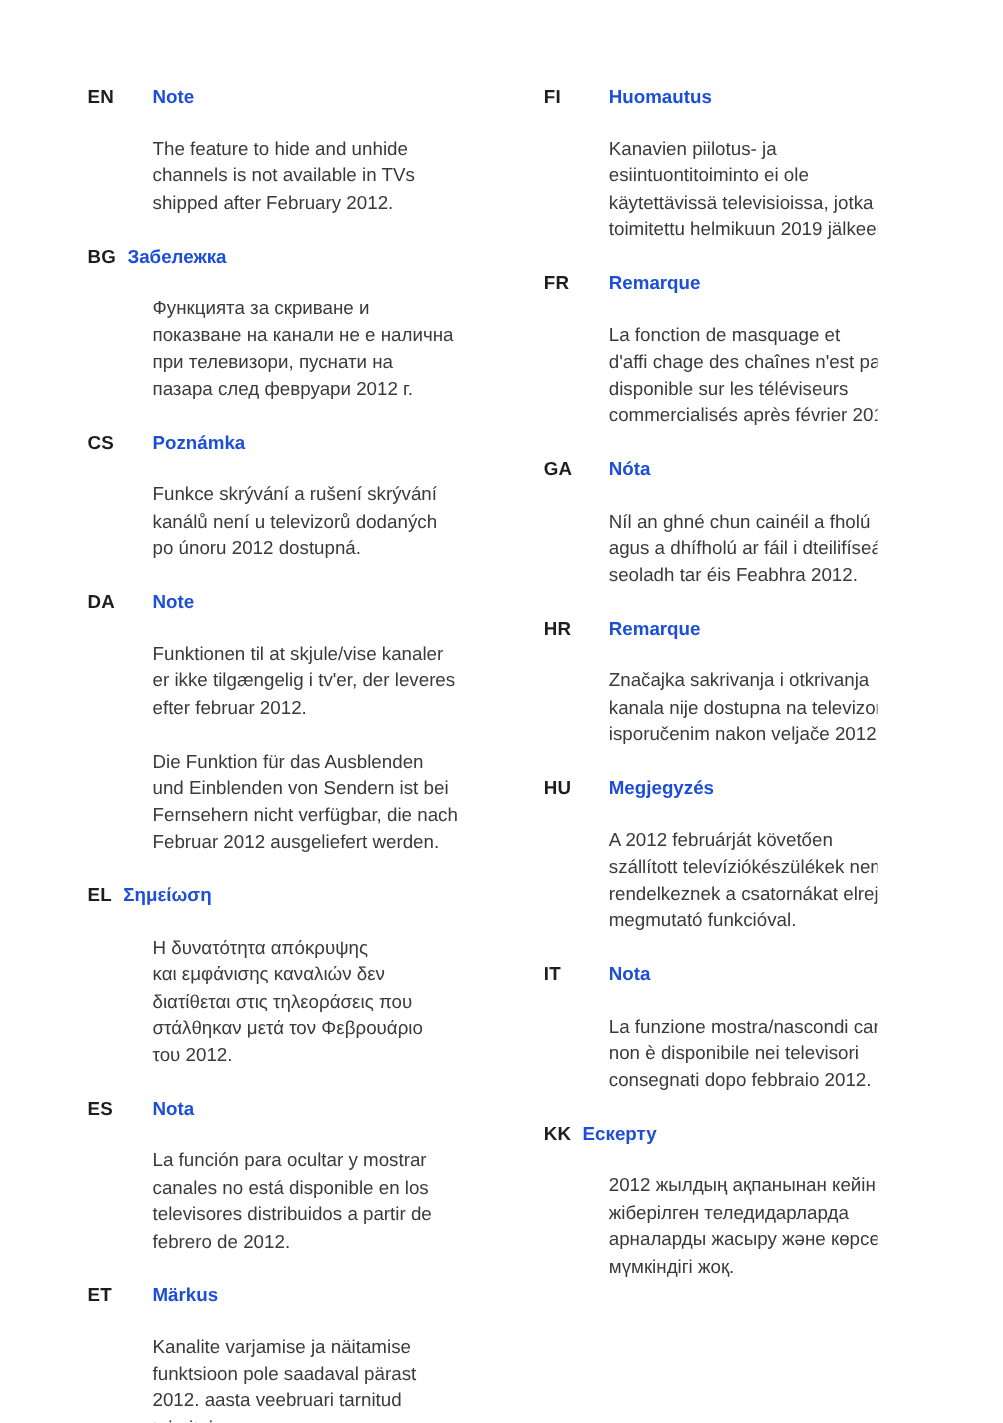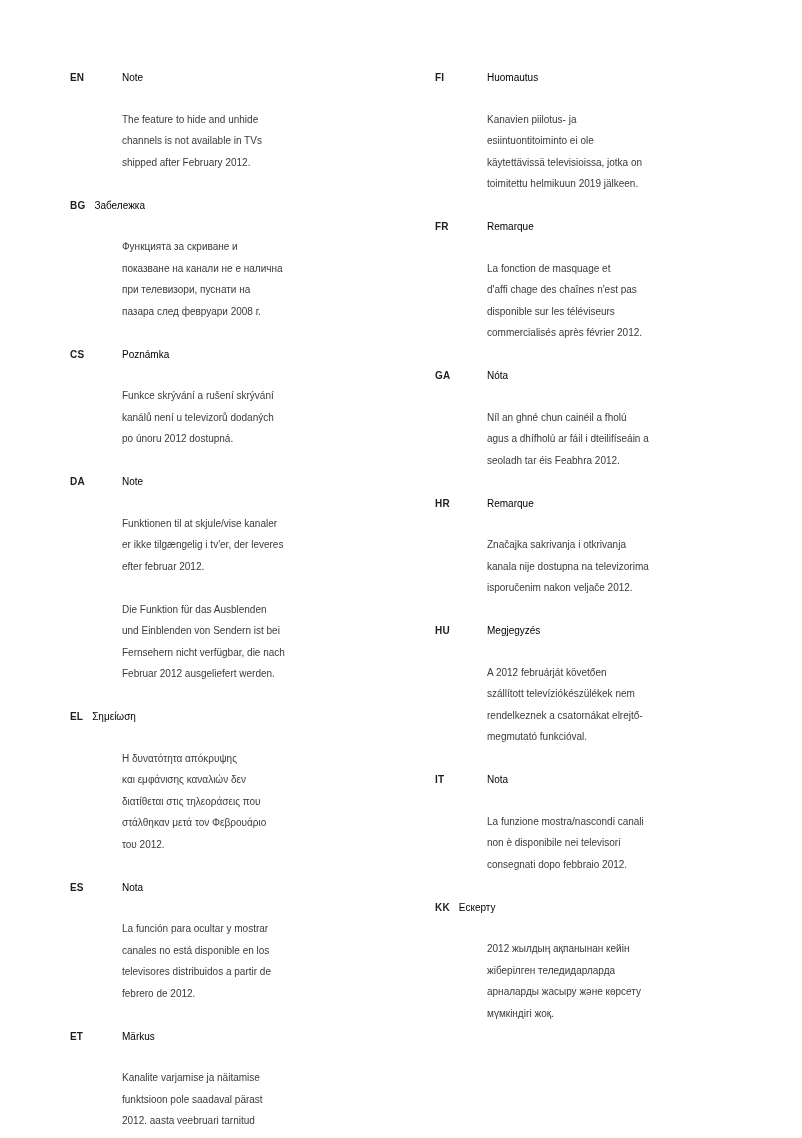--- a/index.html
+++ b/index.html
@@ -8,21 +8,21 @@
     background: #ffffff;
   }
   .page {
     width: 702px;
     height: 1138px;
     background: #ffffff;
     box-sizing: border-box;
     padding: 67px 4px 0 70px;
     font-family: "Liberation Sans", sans-serif;
     color: #3a3a3a;
-    font-size: 10px;
+    font-size: 15px;
     line-height: 21.5px;
     overflow: hidden;
   }
   .columns {
     display: flex;
   }
   .col {
     box-sizing: border-box;
   }
   .col-left {
@@ -45,22 +45,22 @@
     flex-shrink: 0;
     font-weight: 700;
     color: #1e1e1e;
     letter-spacing: 0.2px;
   }
   .block.inline .lang-code {
     width: auto;
     margin-right: 9px;
   }
   .note-title {
-    font-weight: 400;
-    color: #000000;
+    font-weight: 700;
+    color: #1d4ed8;
     text-align: center;
   }
   .note-body {
     margin-left: 52px;
     white-space: pre-line;
     color: #3a3a3a;
     margin-top: 20px;
   }
 </style>
 </head>
@@ -82,21 +82,21 @@
       </div>
 
       <div class="block inline">
         <div class="block-head">
           <span class="lang-code">BG</span>
           <span class="note-title">Забележка</span>
         </div>
         <div class="note-body">Функцията за скриване и
 показване на канали не е налична
 при телевизори, пуснати на
-пазара след февруари 2008 г.</div>
+пазара след февруари 2012 г.</div>
       </div>
 
       <div class="block">
         <div class="block-head">
           <span class="lang-code">CS</span>
           <span class="note-title">Poznámka</span>
         </div>
         <div class="note-body">Funkce skrývání a rušení skrývání
 kanálů není u televizorů dodaných
 po únoru 2012 dostupná.</div>

